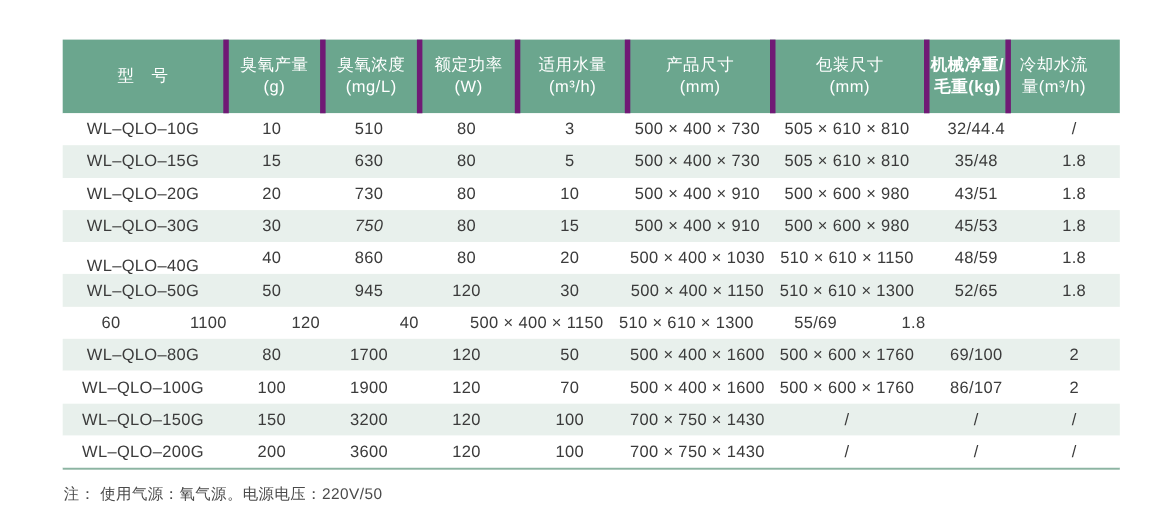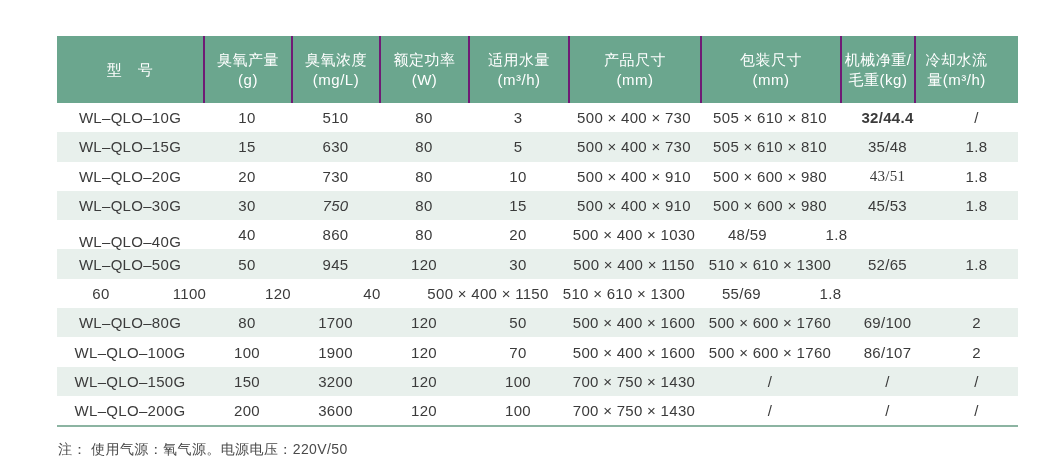--- a/index.html
+++ b/index.html
@@ -36,21 +36,21 @@
     flex-direction: column;
     align-items: center;
     justify-content: center;
     color: var(--header-text, #ffffff);
     font-size: 15px;
     line-height: 1.32;
     letter-spacing: 0.5px;
     text-align: center;
   }
   .th + .th {
-    border-left: 2px solid #701a75;
+    border-left: 5px solid #701a75;
   }
   .tbody {
     display: block;
   }
   .tr {
     display: flex;
     height: 29.3px;
     background: #ffffff;
   }
   .tr.alt {
@@ -102,39 +102,39 @@
           <div>(m³/h)</div>
         </div>
         <div class="th" style="width: 132px;">
           <div>产品尺寸</div>
           <div>(mm)</div>
         </div>
         <div class="th" style="width: 140px;">
           <div>包装尺寸</div>
           <div>(mm)</div>
         </div>
-        <div class="th" style="width: 74px;">
+        <div class="th" style="width: 74px; font-weight: bold;">
           <div>机械净重/</div>
           <div>毛重(kg)</div>
         </div>
         <div class="th" style="width: 83px;">
           <div>冷却水流</div>
           <div>量(m³/h)</div>
         </div>
       </div>
     <div class="tbody">
         <div class="tr">
           <div class="td" style="width: 146px;">WL–QLO–10G</div>
           <div class="td" style="width: 88px;">10</div>
           <div class="td" style="width: 89px;">510</div>
           <div class="td" style="width: 88px;">80</div>
           <div class="td" style="width: 100px;">3</div>
           <div class="td" style="width: 132px;">500 × 400 × 730</div>
           <div class="td" style="width: 140px;">505 × 610 × 810</div>
-          <div class="td" style="width: 95px; font-weight: bold;">32/44.4</div>
+          <div class="td" style="width: 95px;">32/44.4</div>
           <div class="td" style="width: 83px;">/</div>
         </div>
         <div class="tr alt">
           <div class="td" style="width: 146px;">WL–QLO–15G</div>
           <div class="td" style="width: 88px;">15</div>
           <div class="td" style="width: 89px;">630</div>
           <div class="td" style="width: 88px;">80</div>
           <div class="td" style="width: 100px;">5</div>
           <div class="td" style="width: 132px;">500 × 400 × 730</div>
           <div class="td" style="width: 140px;">505 × 610 × 810</div>
@@ -142,41 +142,42 @@
           <div class="td" style="width: 83px;">1.8</div>
         </div>
         <div class="tr">
           <div class="td" style="width: 146px;">WL–QLO–20G</div>
           <div class="td" style="width: 88px;">20</div>
           <div class="td" style="width: 89px;">730</div>
           <div class="td" style="width: 88px;">80</div>
           <div class="td" style="width: 100px;">10</div>
           <div class="td" style="width: 132px;">500 × 400 × 910</div>
           <div class="td" style="width: 140px;">500 × 600 × 980</div>
-          <div class="td" style="width: 95px; font-family: Liberation Serif, serif;">43/51</div>
+          <div class="td" style="width: 95px;">43/51</div>
           <div class="td" style="width: 83px;">1.8</div>
         </div>
         <div class="tr alt">
           <div class="td" style="width: 146px;">WL–QLO–30G</div>
           <div class="td" style="width: 88px;">30</div>
           <div class="td" style="width: 89px; font-style: italic;">750</div>
           <div class="td" style="width: 88px;">80</div>
           <div class="td" style="width: 100px;">15</div>
           <div class="td" style="width: 132px;">500 × 400 × 910</div>
           <div class="td" style="width: 140px;">500 × 600 × 980</div>
           <div class="td" style="width: 95px;">45/53</div>
           <div class="td" style="width: 83px;">1.8</div>
         </div>
         <div class="tr">
           <div class="td" style="width: 146px; margin-top: 14px;">WL–QLO–40G</div>
           <div class="td" style="width: 88px;">40</div>
           <div class="td" style="width: 89px;">860</div>
           <div class="td" style="width: 88px;">80</div>
           <div class="td" style="width: 100px;">20</div>
           <div class="td" style="width: 132px;">500 × 400 × 1030</div>
+          <div class="td" style="width: 140px;">510 × 610 × 1150</div>
           <div class="td" style="width: 95px;">48/59</div>
           <div class="td" style="width: 83px;">1.8</div>
         </div>
         <div class="tr alt">
           <div class="td" style="width: 146px;">WL–QLO–50G</div>
           <div class="td" style="width: 88px;">50</div>
           <div class="td" style="width: 89px;">945</div>
           <div class="td" style="width: 88px;">120</div>
           <div class="td" style="width: 100px;">30</div>
           <div class="td" style="width: 132px;">500 × 400 × 1150</div>

